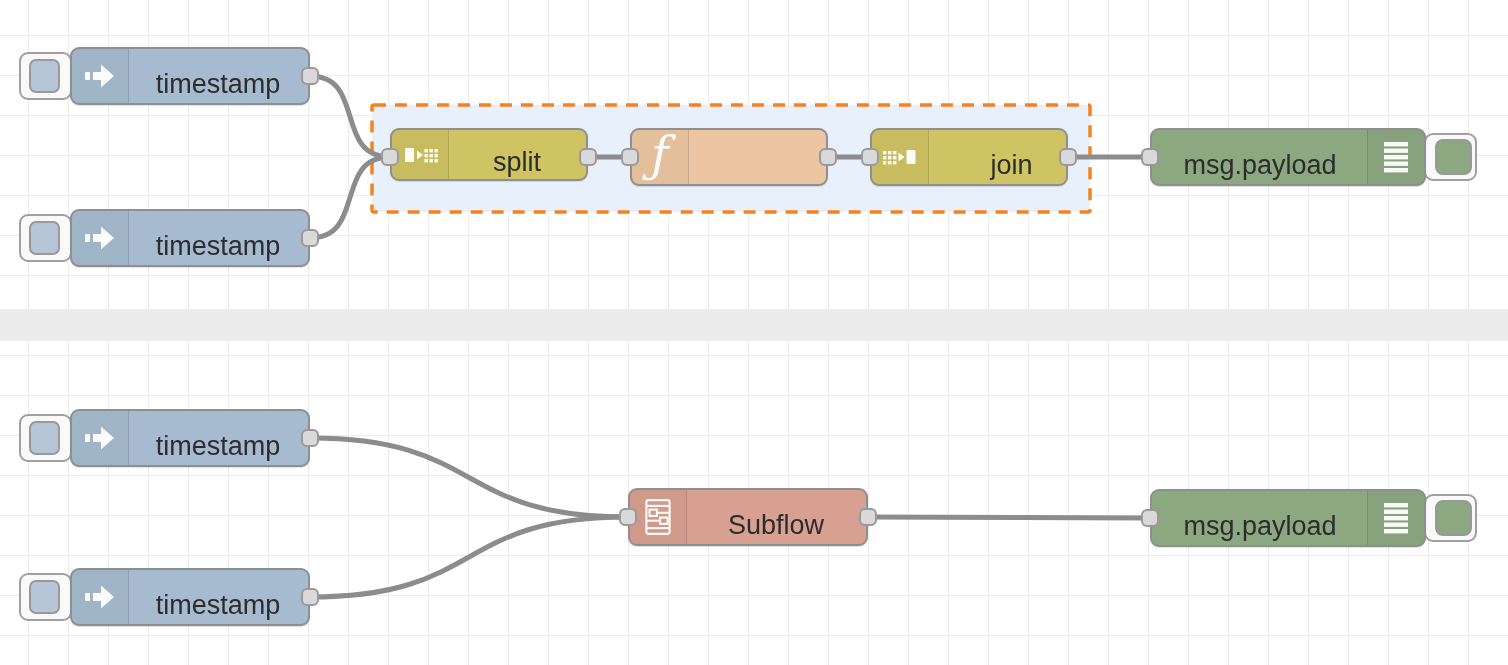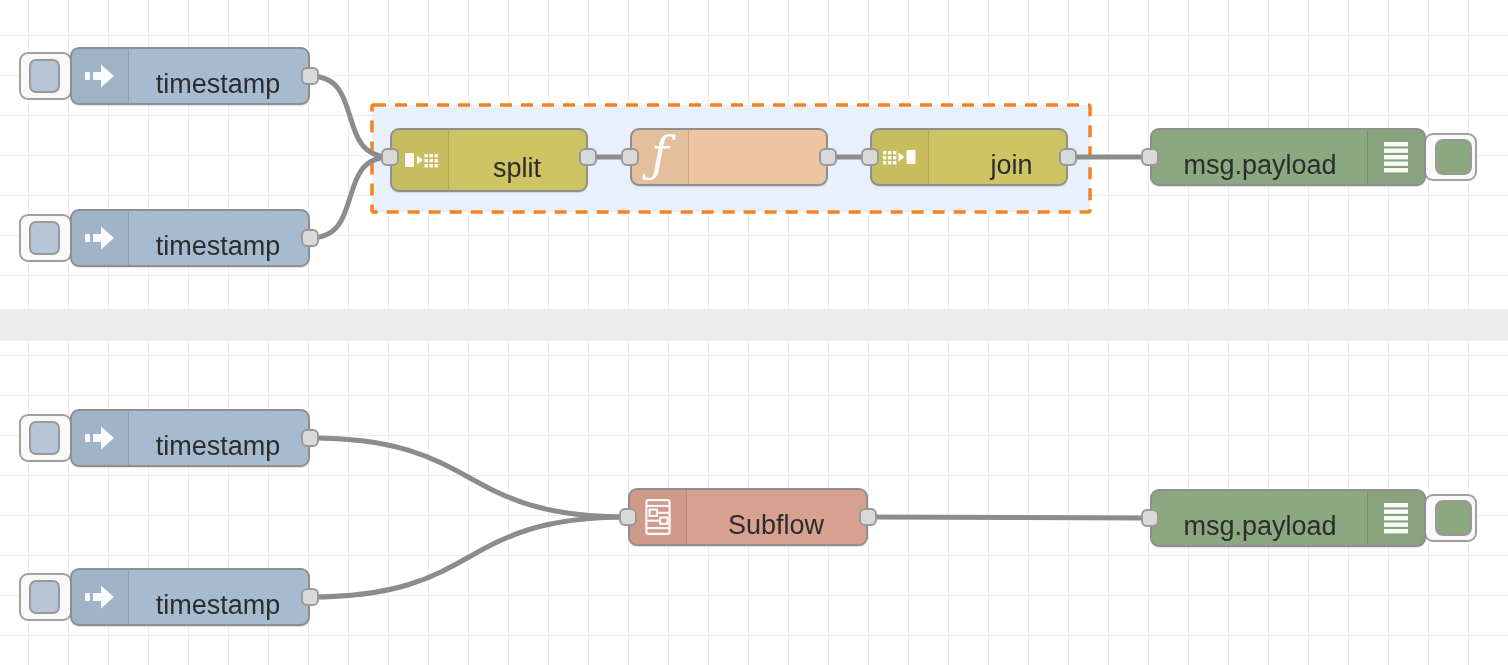--- a/index.html
+++ b/index.html
@@ -92,21 +92,21 @@
         <div class="icon-region left">
           <svg width="36" height="36" viewBox="0 0 36 36">
       <rect x="3" y="14" width="5" height="8" rx="1" fill="rgba(255,255,255,0.94)"></rect>
       <path d="M11 14 h8 v-7.5 L32 18 L19 29.5 v-7.5 h-8 z" fill="rgba(255,255,255,0.94)"></path>
           </svg>
         </div>
         <div class="node-label" style="left: 56px; right: 0px;">timestamp</div>
       </div>
       <div class="btn-inner" style="left: 29px; top: 221px; width: 31px; height: 34px; background: rgb(182, 198, 214);"></div>
       <div class="port" style="left: 301px; top: 229px; background: rgb(217, 217, 217); border-color: rgb(153, 153, 153);"></div>
-      <div class="node-body" style="left: 390px; top: 128px; width: 198px; height: 64px; background: rgb(207, 196, 100); text-decoration: underline;">
+      <div class="node-body" style="left: 390px; top: 128px; width: 198px; height: 53px; background: rgb(207, 196, 100); text-decoration: underline;">
         <div class="icon-region left">
           <svg width="36" height="36" viewBox="0 0 36 36">
       <rect x="3" y="11" width="9" height="14" rx="1" fill="rgba(255,255,255,0.94)"></rect>
       <path d="M15 13.5 L21 18 L15 22.5 z" fill="rgba(255,255,255,0.94)"></path>
             <rect x="22.5" y="12" width="3.4" height="3.4" fill="rgba(255,255,255,0.94)"></rect>
             <rect x="22.5" y="17" width="3.4" height="3.4" fill="rgba(255,255,255,0.94)"></rect>
             <rect x="22.5" y="22" width="3.4" height="3.4" fill="rgba(255,255,255,0.94)"></rect>
             <rect x="27.5" y="12" width="3.4" height="3.4" fill="rgba(255,255,255,0.94)"></rect>
             <rect x="27.5" y="17" width="3.4" height="3.4" fill="rgba(255,255,255,0.94)"></rect>
             <rect x="27.5" y="22" width="3.4" height="3.4" fill="rgba(255,255,255,0.94)"></rect>

